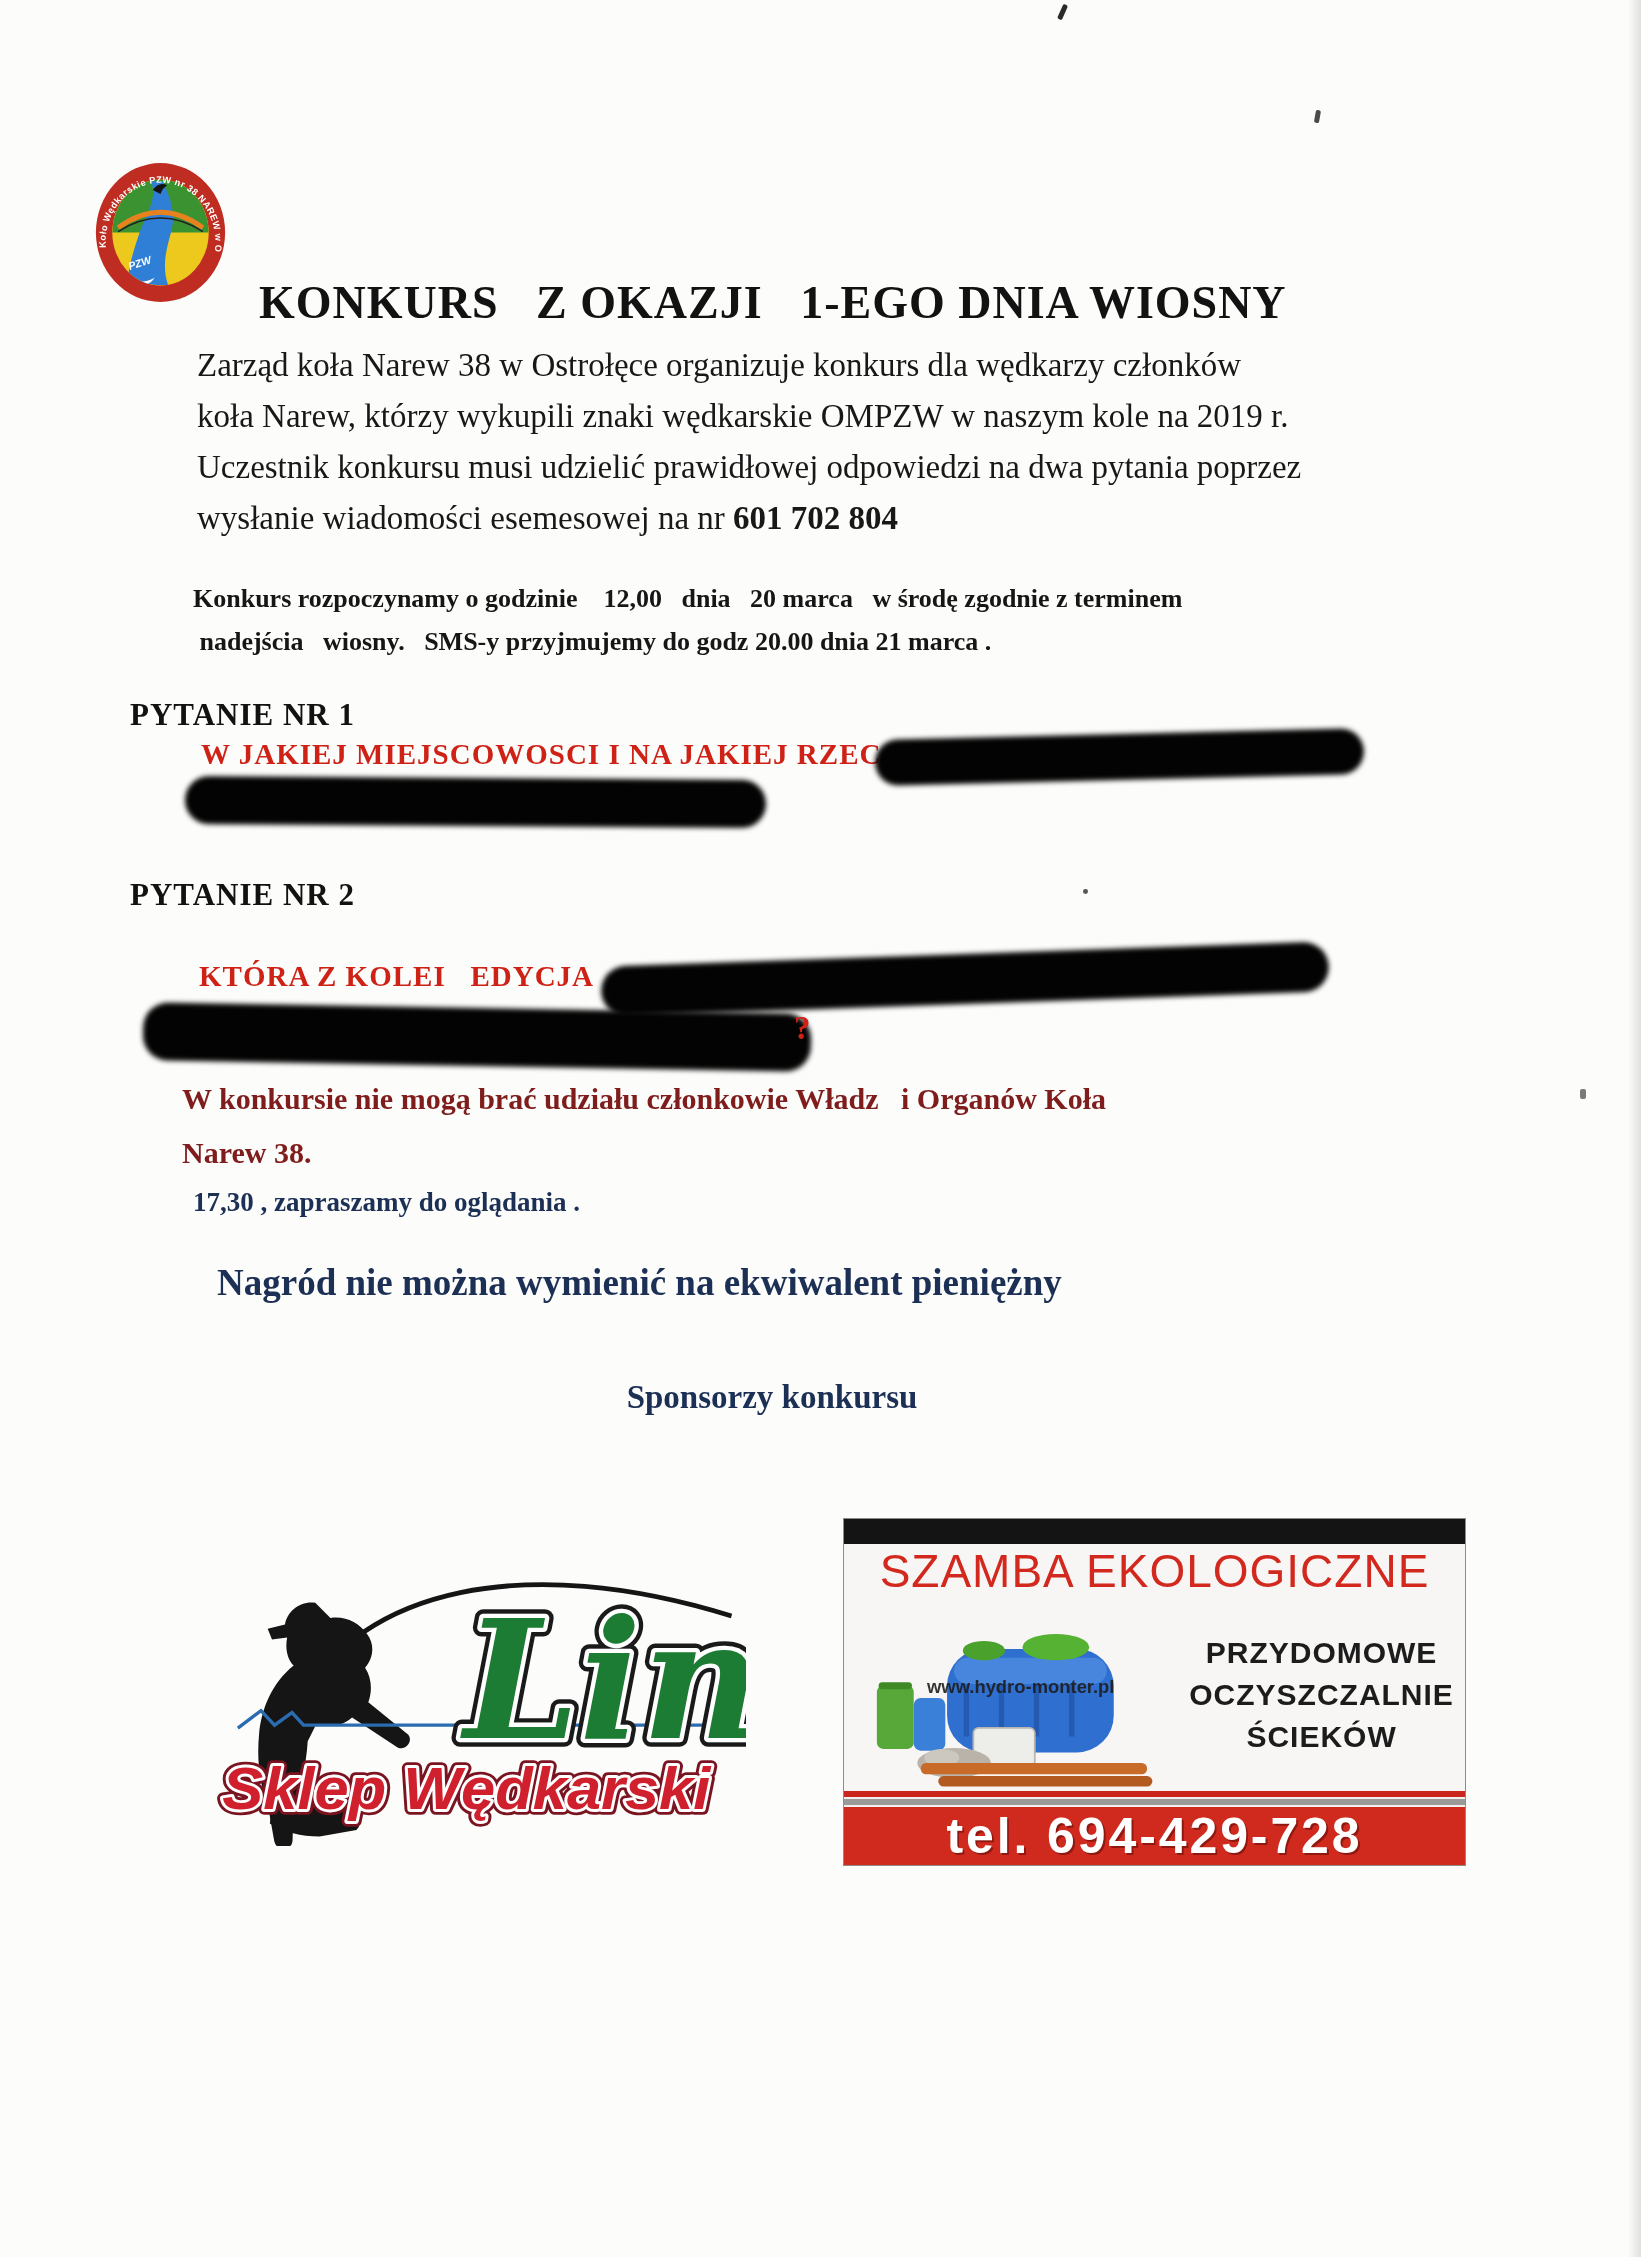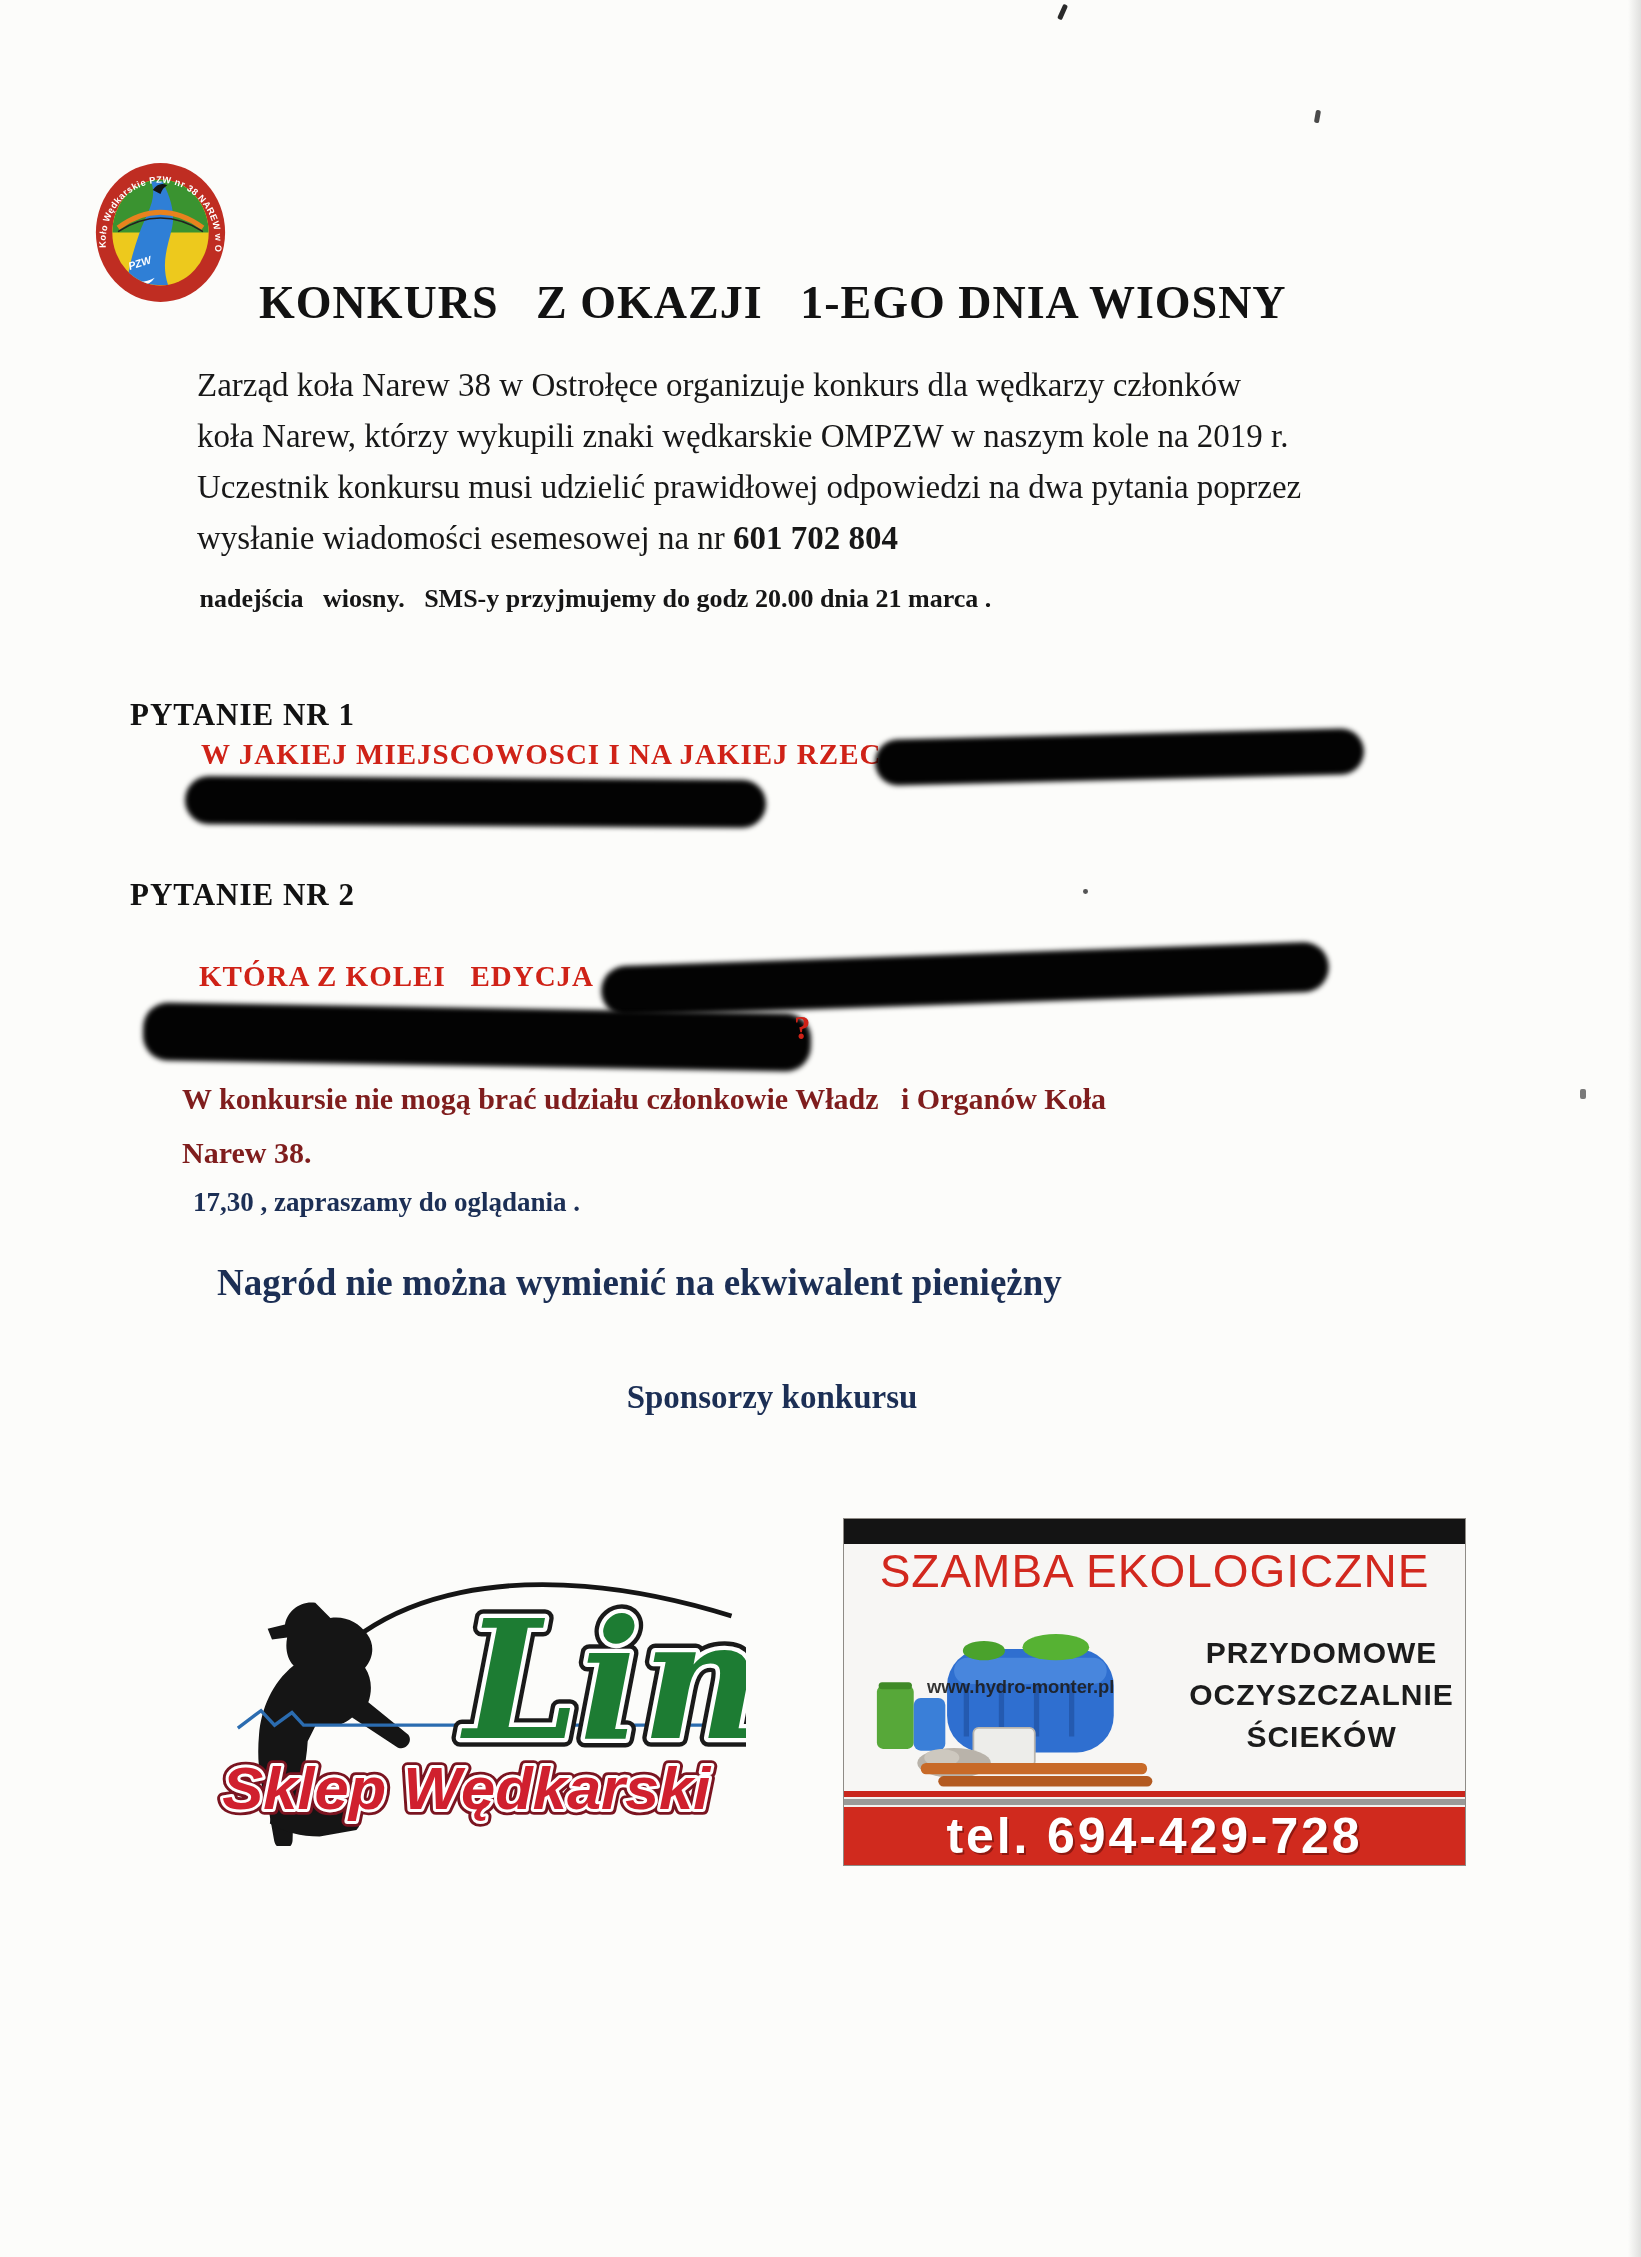--- a/index.html
+++ b/index.html
@@ -14,21 +14,21 @@
   .abs{position:absolute;}
   .prewrap{white-space:pre-wrap;}
 
   
   .badge{left:93px;top:160px;width:135px;height:145px;}
   .doc-title{
     left:259px;top:276px;width:1197px;
     font-size:46px;font-weight:bold;letter-spacing:1px;
     color:#121212;
   }
-  .intro{left:197px;top:360px;width:1255px;font-size:33px;line-height:51px;color:#181818;}
+  .intro{left:197px;top:340px;width:1255px;font-size:33px;line-height:51px;color:#181818;}
   .intro .phone{font-weight:bold;}
   .schedule{left:193px;top:577px;width:1236px;font-size:26px;font-weight:bold;line-height:43px;color:#161616;}
 
   
   .q-heading{
     left:130px;width:1284px;text-align:left;
     font-size:31px;font-weight:bold;color:#121212;letter-spacing:1px;
   }
   .q1-heading{top:697px;}
   .q2-heading{top:877px;}
@@ -120,20 +120,21 @@
   <div class="abs doc-title prewrap">KONKURS   Z OKAZJI   1-EGO DNIA WIOSNY</div>
 
   <div class="abs intro">
     <div>Zarząd koła Narew 38 w Ostrołęce organizuje konkurs dla wędkarzy członków</div>
     <div>koła Narew, którzy wykupili znaki wędkarskie OMPZW w naszym kole na 2019 r.</div>
     <div>Uczestnik konkursu musi udzielić prawidłowej odpowiedzi na dwa pytania poprzez</div>
     <div><span class="prewrap">wysłanie wiadomości esemesowej na nr </span><span class="phone">601 702 804</span></div>
   </div>
 
   <div class="abs schedule">
+    <div class="prewrap">Konkurs rozpoczynamy o godzinie    12,00   dnia   20 marca   w środę zgodnie z terminem</div>
     <div class="prewrap"> nadejścia   wiosny.   SMS-y przyjmujemy do godz 20.00 dnia 21 marca .</div>
   </div>
 
   <div class="abs q-heading q1-heading">PYTANIE NR 1</div>
   <div class="abs red-caps q1-text prewrap">W JAKIEJ MIEJSCOWOSCI I NA JAKIEJ RZEC</div>
   <div class="abs redact q1-bar1"></div>
   <div class="abs redact q1-bar2"></div>
 
   <div class="abs q-heading q2-heading">PYTANIE NR 2</div>
   <div class="abs red-caps q2-text prewrap">KTÓRA Z KOLEI   EDYCJA</div>

